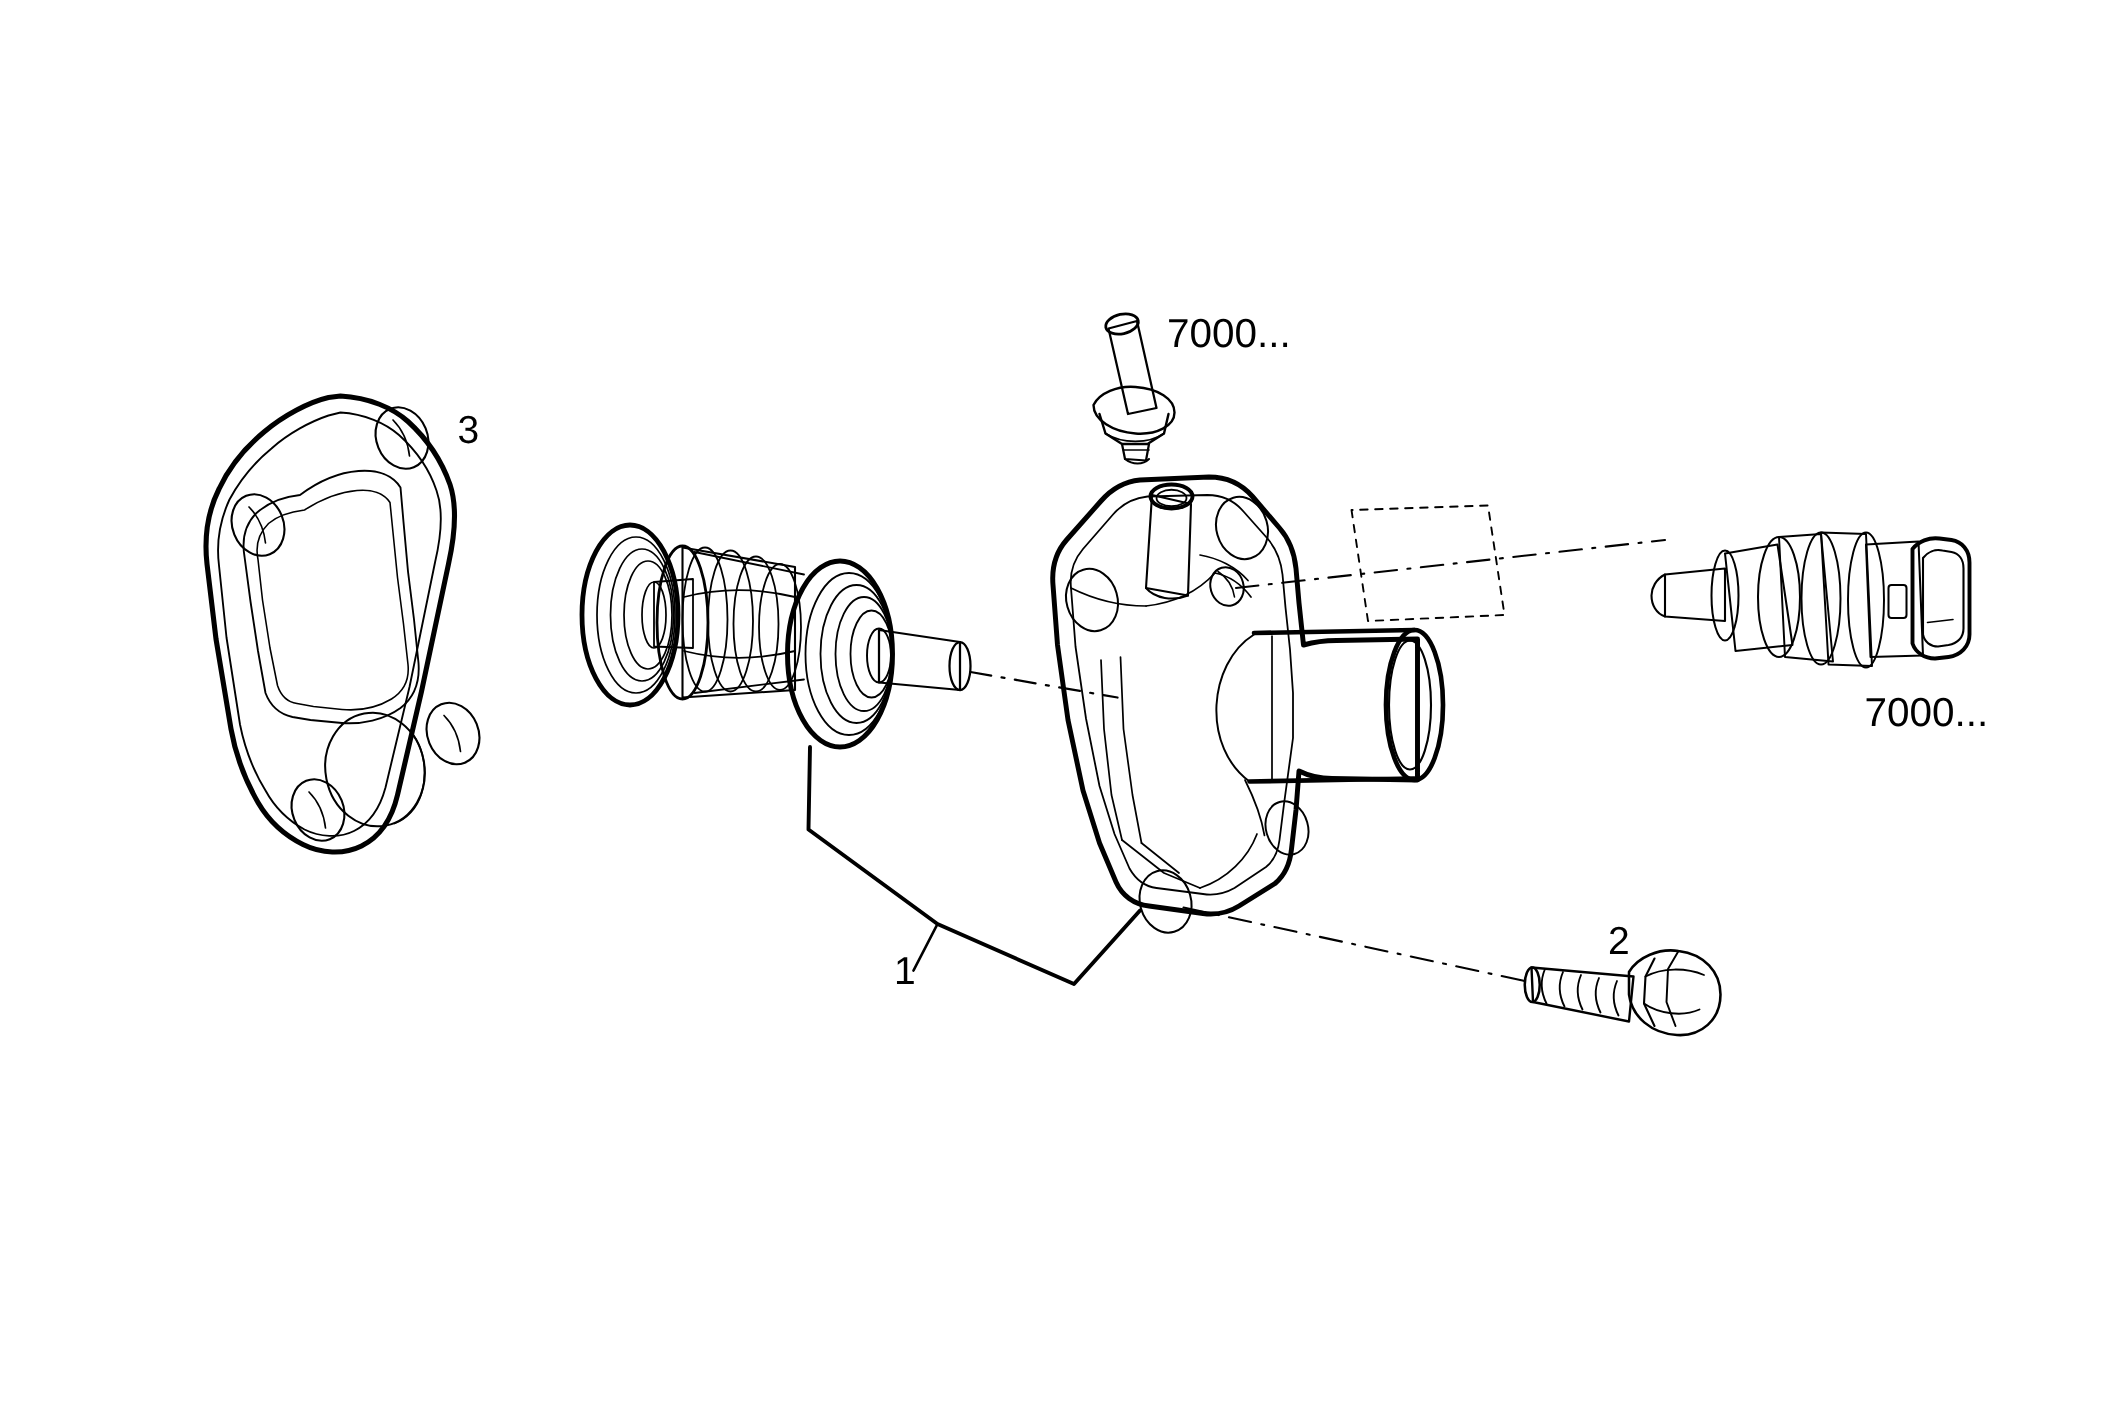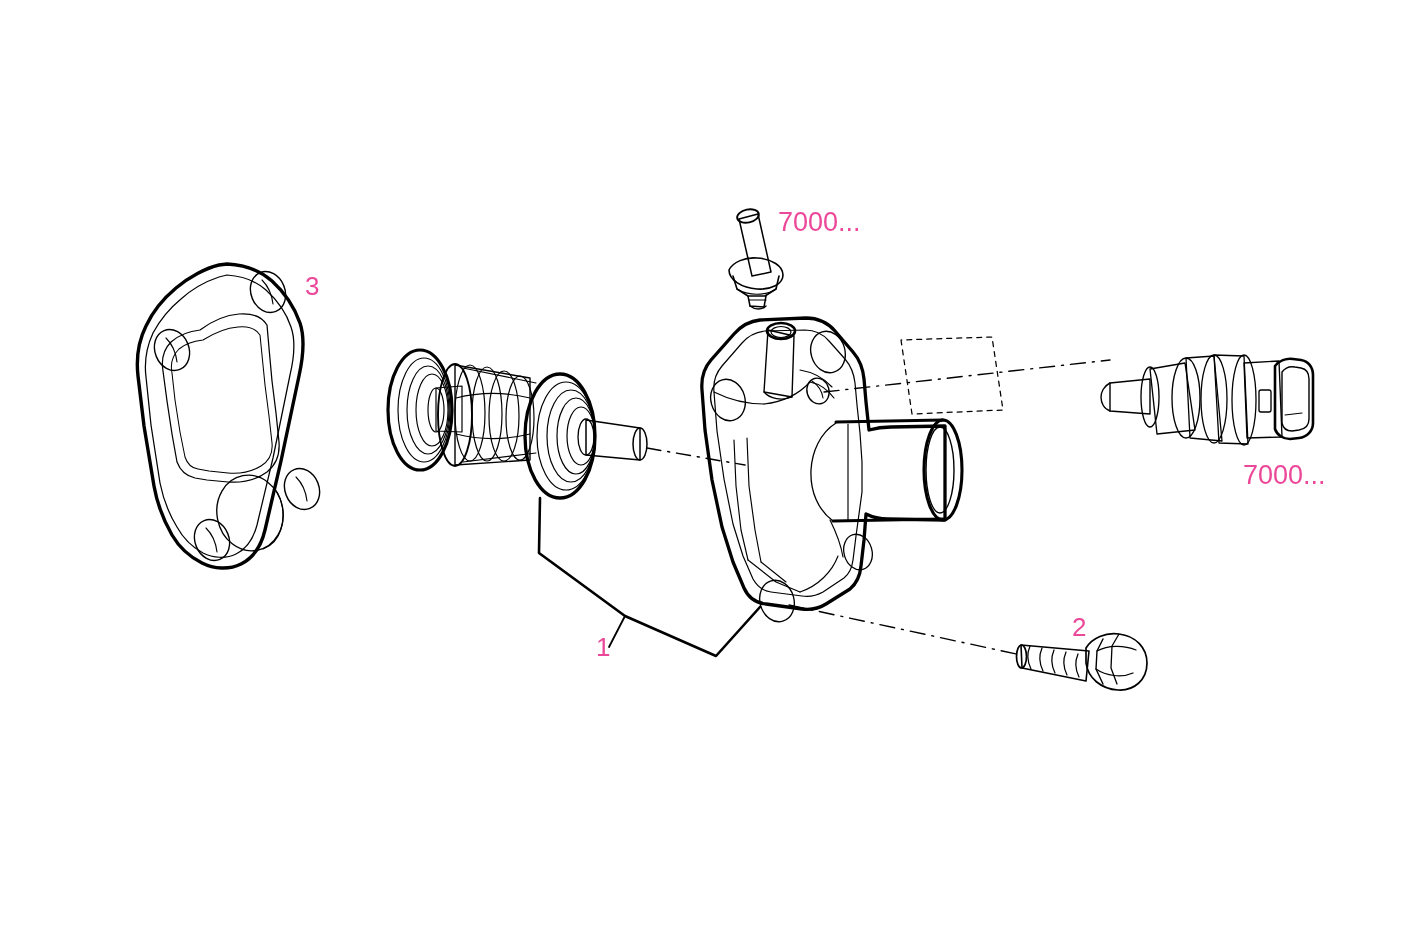--- a/index.html
+++ b/index.html
@@ -23,21 +23,21 @@
   #parts-svg {
     position: absolute;
     top: 0;
     left: 0;
     width: 1418px;
     height: 945px;
     display: block;
   }
   .callout {
     position: absolute;
-    color: #ec4899;
+    color: #000000;
     font-family: "Liberation Sans", sans-serif;
     font-size: 27px;
     line-height: 1;
     white-space: nowrap;
     user-select: none;
   }
   .callout.num {
     font-size: 26px;
   }
   #label-3  { left: 305px; top: 273px; }

